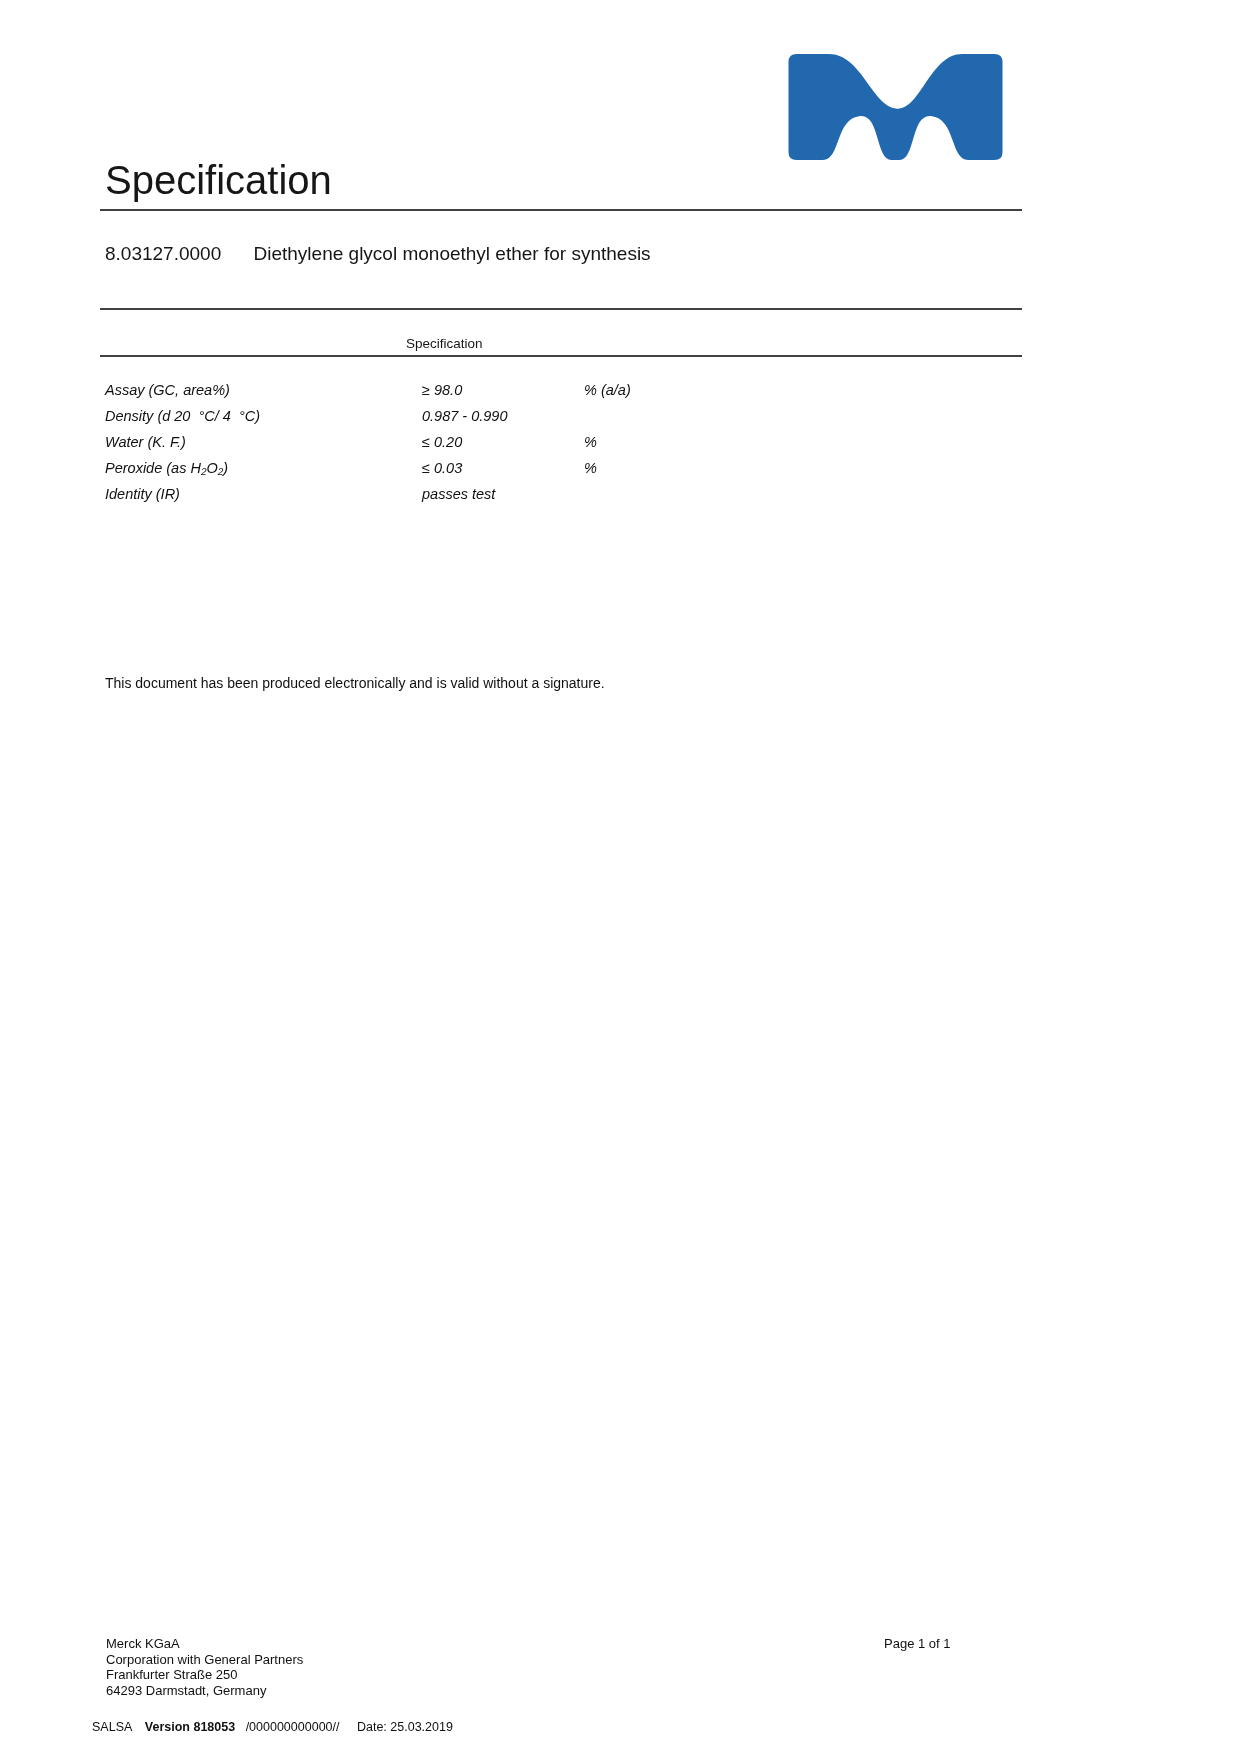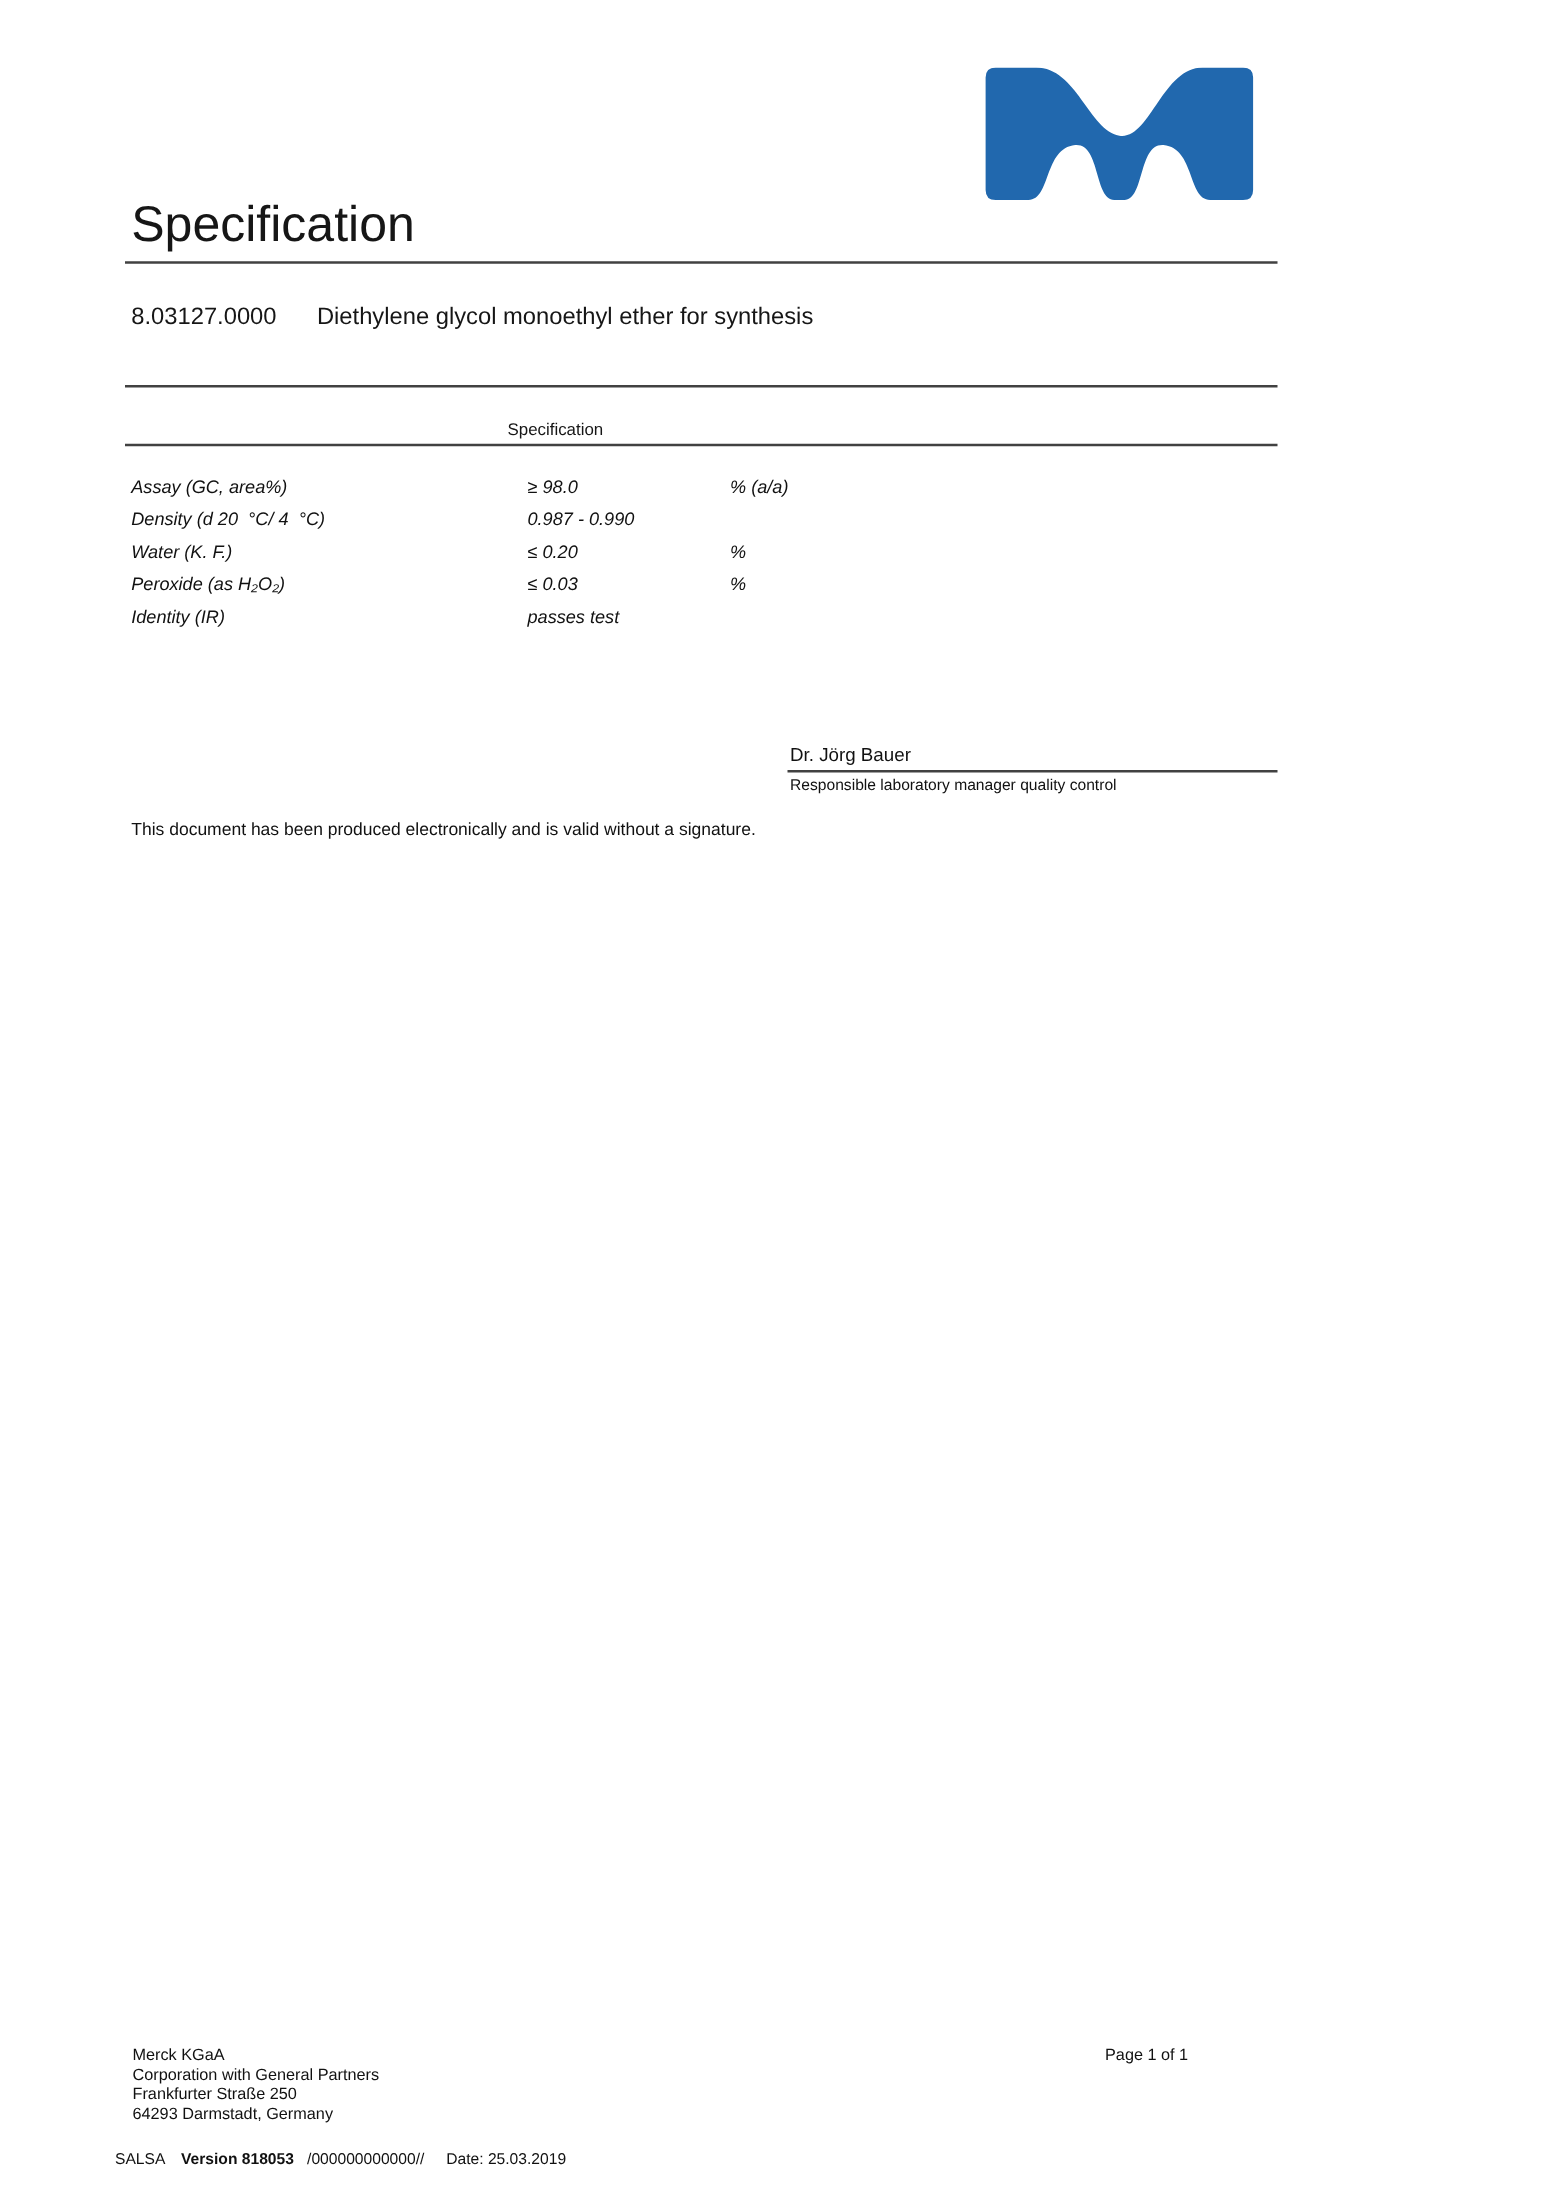--- a/index.html
+++ b/index.html
@@ -38,21 +38,21 @@
   .spec-row { position: relative; height: 26px; font-size: 14.5px; line-height: 16px; font-style: italic; }
   .spec-row .prop { position: absolute; left: 0; top: 0; white-space: nowrap; }
   .spec-row .val  { position: absolute; left: 317px; top: 0; white-space: nowrap; }
   .spec-row .unit { position: absolute; left: 451px; top: 0; white-space: nowrap; margin-left: 28px; }
 
   .signature { left: 630px; top: 596px; width: 392px; }
   .signature .sig-name { font-size: 15px; padding-left: 2px; margin-bottom: 3px; }
   .signature .sig-line { border-top: 2px solid #414141; width: 100%; height: 0; }
   .signature .sig-role { font-size: 12.5px; padding-left: 2px; margin-top: 3px; }
 
-  .disclaimer { left: 105px; top: 655px; font-size: 14px; text-align: right; }
+  .disclaimer { left: 105px; top: 675px; font-size: 14px; text-align: right; }
 
   .footer-col { font-size: 13px; line-height: 15.5px; white-space: nowrap; }
   .footer-company { left: 106px; top: 1636px; }
   .footer-note { left: 424px; top: 1636px; }
   .footer-page { left: 884px; top: 1636px; }
 
   .salsa-line { left: 92px; top: 1720px; font-size: 12.5px; white-space: nowrap; }
   .salsa-line span { display: inline-block; }
   .salsa-version { font-weight: bold; margin-left: 9px; }
   .salsa-ref { margin-left: 7px; }
@@ -113,25 +113,20 @@
       <span class="val">≤ 0.03</span>
       <span class="unit">%</span>
     </div>
     <div class="spec-row">
       <span class="prop">Identity (IR)</span>
       <span class="val">passes test</span>
       <span class="unit"></span>
     </div>
   </div>
 
-  <div class="abs signature">
-    <div class="sig-name">Dr. Jörg Bauer</div>
-    <div class="sig-line"></div>
-    <div class="sig-role">Responsible laboratory manager quality control</div>
-  </div>
 
   <div class="abs disclaimer">This document has been produced electronically and is valid without a signature.</div>
 
   <div class="abs footer-col footer-company">
     <div>Merck KGaA</div>
     <div>Corporation with General Partners</div>
     <div>Frankfurter Straße 250</div>
     <div>64293 Darmstadt, Germany</div>
   </div>
 

